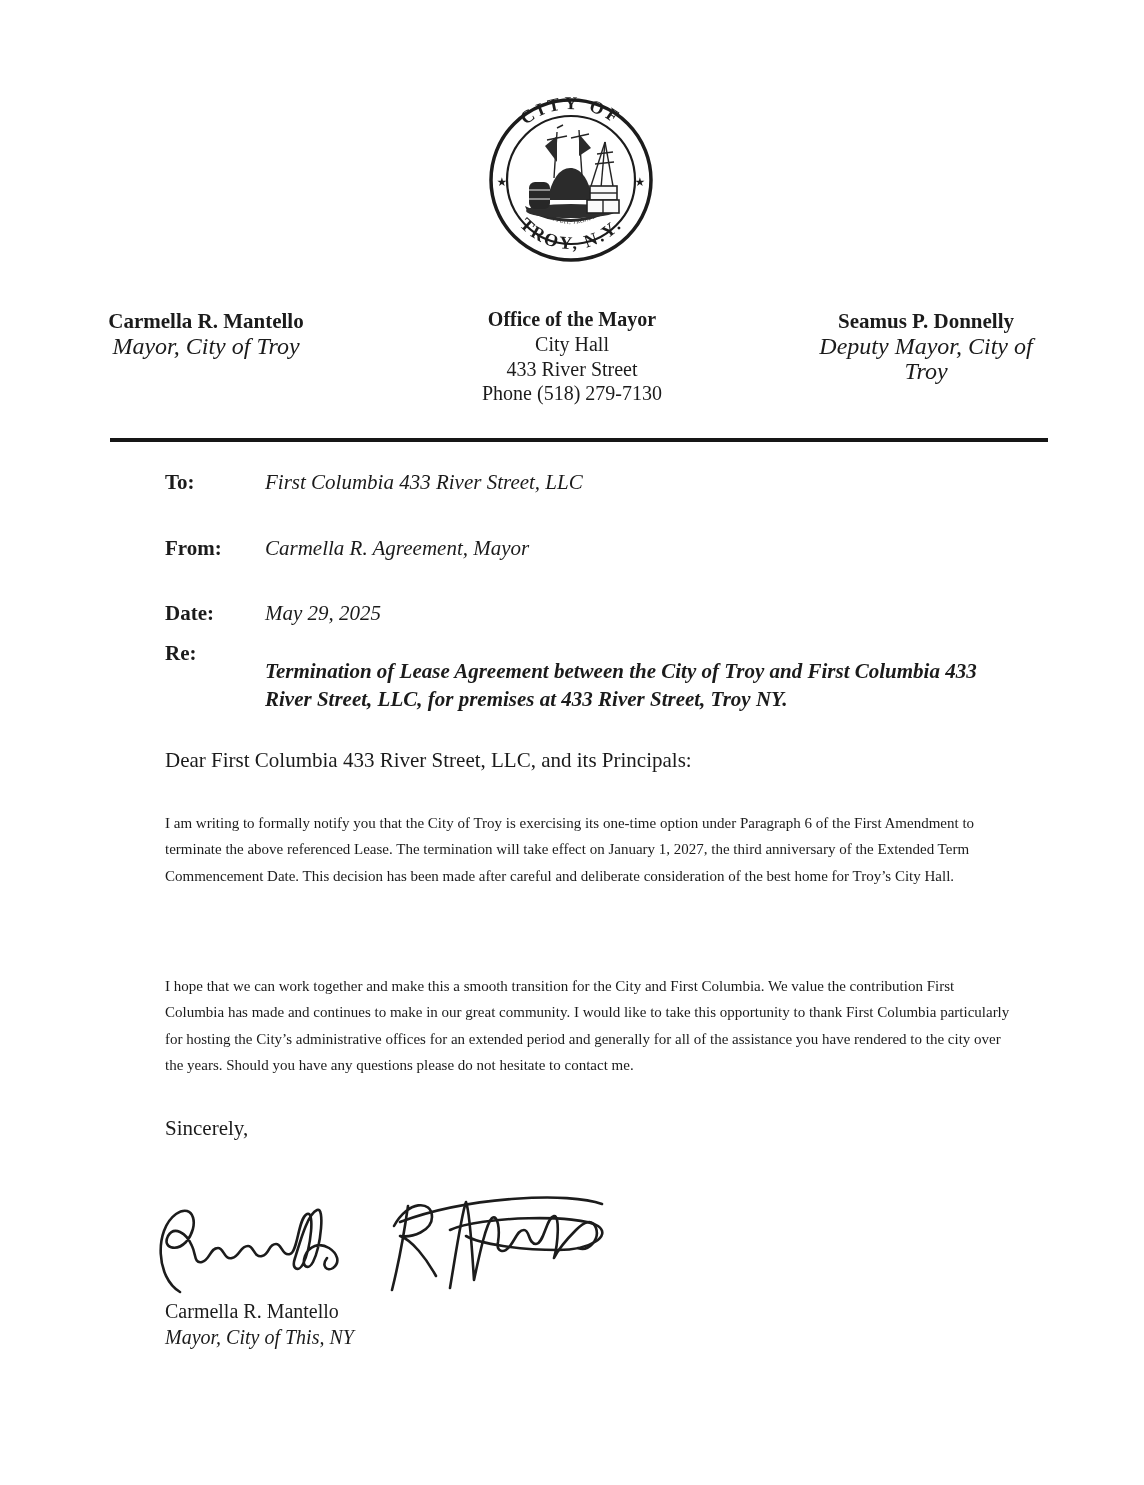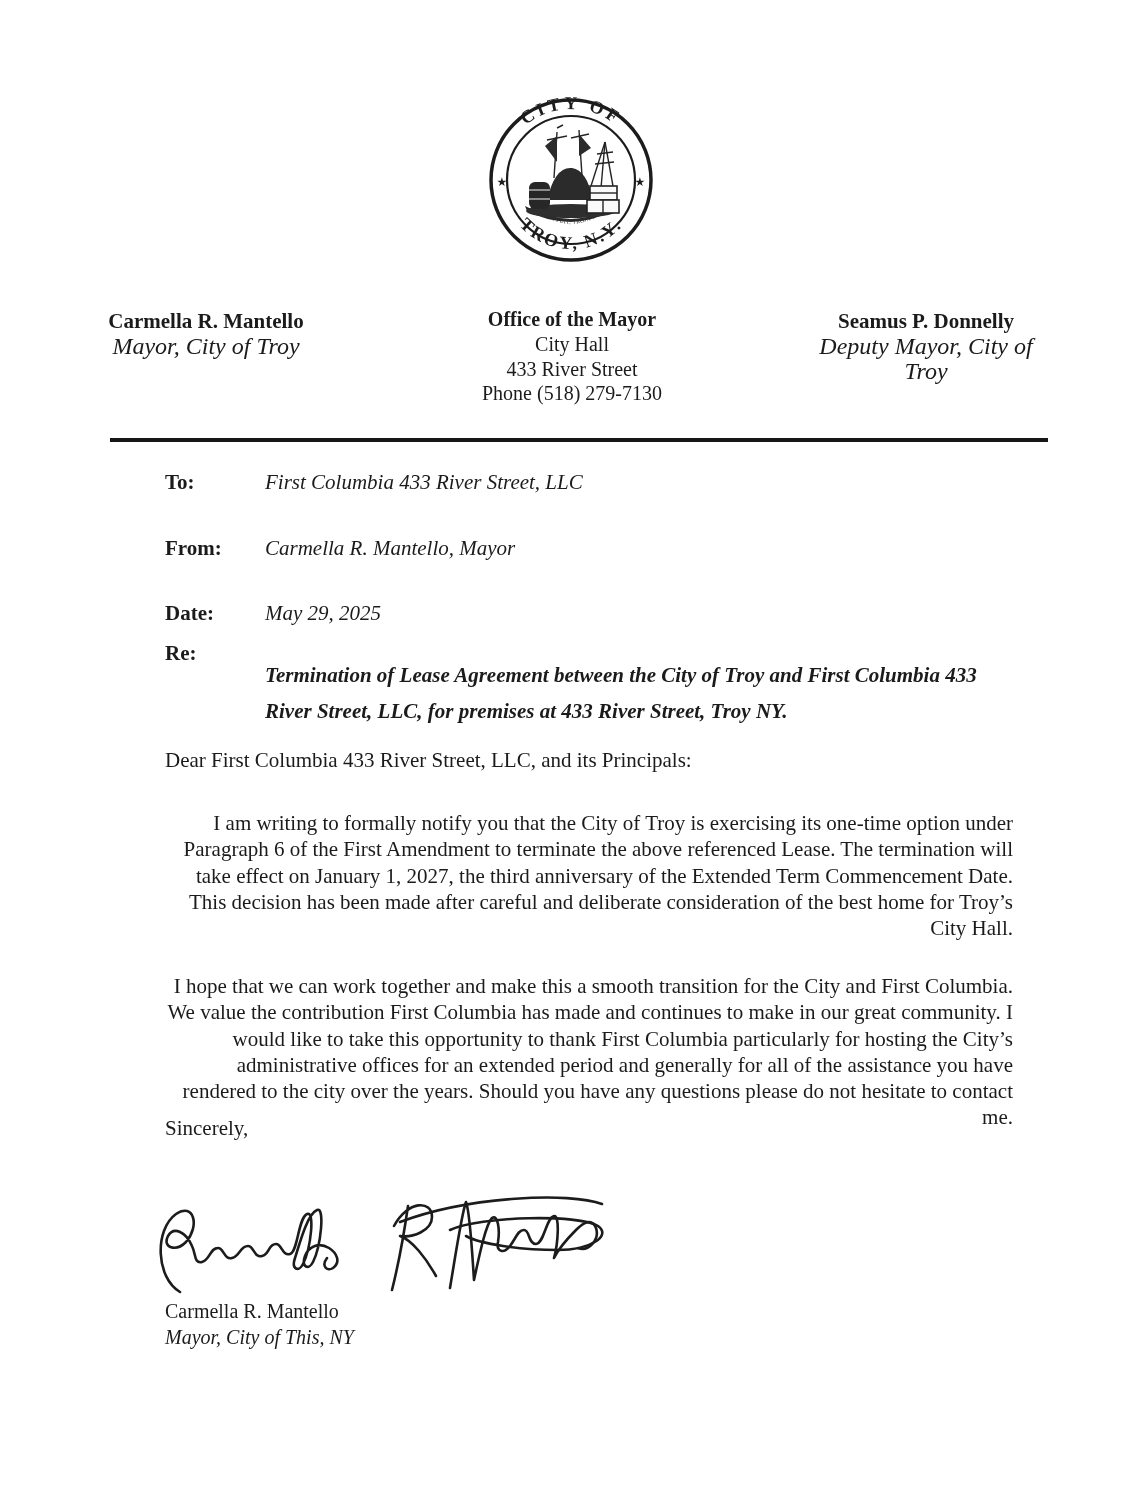--- a/index.html
+++ b/index.html
@@ -25,25 +25,25 @@
   .hdr-right  { left:798px; top:309px; width:256px; text-align:center; }
   .hdr-name   { font-size:21px; font-weight:bold; line-height:25px; }
   .hdr-title  { font-size:24px; font-style:italic; line-height:25px; }
   .hdr-line   { font-size:20px; line-height:24.5px; }
 
   .rule { left:110px; top:438px; width:938px; height:4px; background:#161616; }
 
   
   .memo-label { left:165px; font-size:21px; font-weight:bold; }
   .memo-value { left:265px; font-size:21px;font-style:italic; }
-  .re-value   { width:742px; font-weight:bold; line-height:36px; }
+  .re-value   { width:742px; font-weight:bold; line-height:28px; }
 
   .salutation { left:165px; top:748px; font-size:21px; }
 
-  .body-par { left:165px; width:848px; font-size:21px; line-height:26.3px; text-align:right; }
+  .body-par { left:165px; width:848px; font-size:15px; line-height:26.3px; text-align:left; }
   .p1 { top:810px; }
   .p2 { top:973px; }
 
   .closing { left:165px; top:1116px; font-size:21px; }
 
   .sig-wrap { left:150px; top:1192px; width:460px; height:112px; }
   .sig-wrap svg { width:100%; height:100%; }
 
   .signer-name  { left:165px; top:1300px; font-size:20px; }
   .signer-title { left:165px; top:1326px; font-size:20px; font-style:italic; }
@@ -127,21 +127,21 @@
     <div class="hdr-name">Seamus P. Donnelly</div>
     <div class="hdr-title">Deputy Mayor, City of Troy</div>
   </div>
 
   <div class="abs rule"></div>
 
   <div class="abs memo-label" style="top:470px;">To:</div>
   <div class="abs memo-value" style="top:470px;">First Columbia 433 River Street, LLC</div>
 
   <div class="abs memo-label" style="top:536px;">From:</div>
-  <div class="abs memo-value" style="top:536px;">Carmella R. Mantello, Mayor</div>
+  <div class="abs memo-value" style="top:536px;">Carmella R. Agreement, Mayor</div>
 
   <div class="abs memo-label" style="top:601px;">Date:</div>
   <div class="abs memo-value" style="top:601px;">May 29, 2025</div>
 
   <div class="abs memo-label" style="top:641px;">Re:</div>
   <div class="abs memo-value re-value" style="top:657px;">Termination of Lease Agreement between the City of Troy and First Columbia 433 River Street, LLC, for premises at 433 River Street, Troy NY.</div>
 
   <div class="abs salutation">Dear First Columbia 433 River Street, LLC, and its Principals:</div>
 
   <p class="abs body-par p1">I am writing to formally notify you that the City of Troy is exercising its one-time option under Paragraph 6 of the First Amendment to terminate the above referenced Lease. The termination will take effect on January 1, 2027, the third anniversary of the Extended Term Commencement Date. This decision has been made after careful and deliberate consideration of the best home for Troy’s City Hall.</p>

